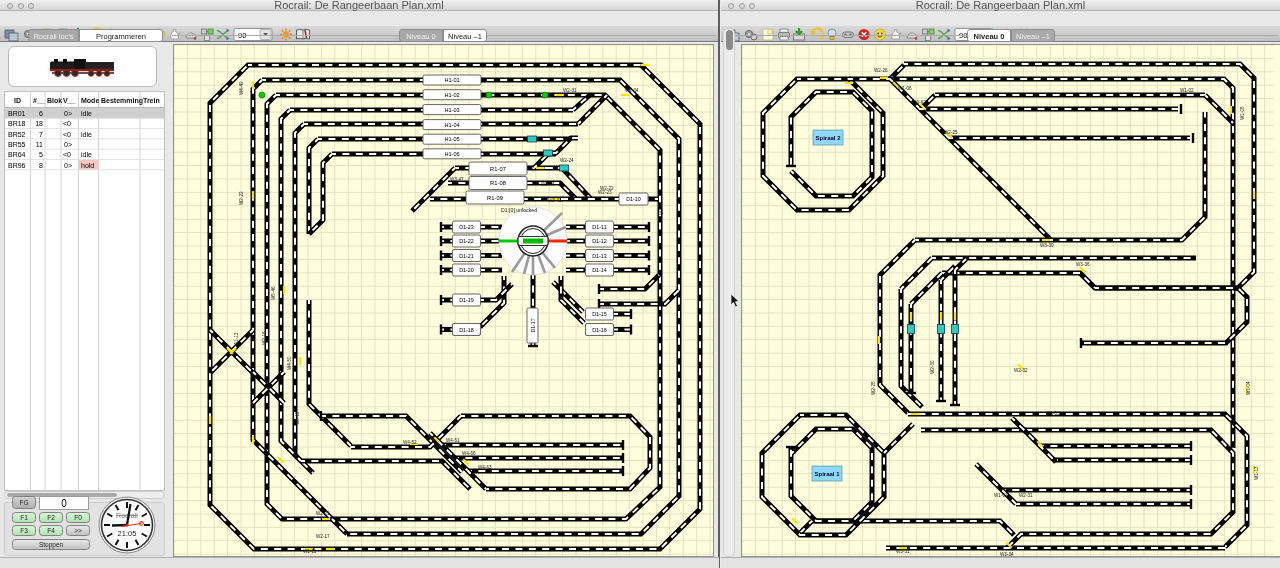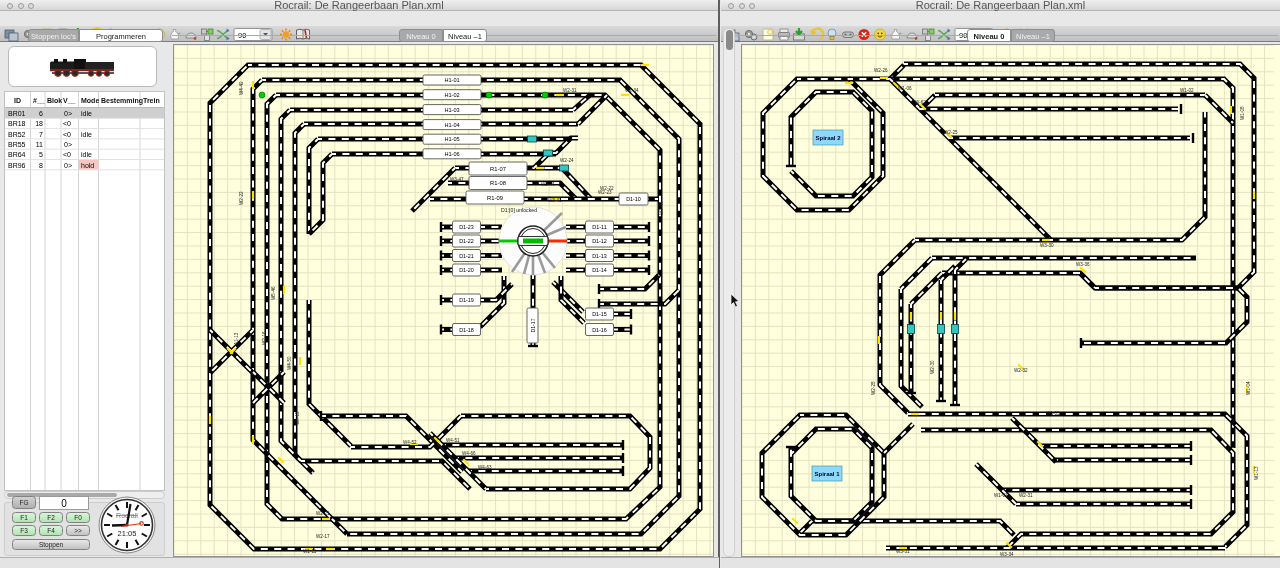--- a/index.html
+++ b/index.html
@@ -113,21 +113,21 @@
             <line x1="8.8" y1="3.7" x2="10.2" y2="2.3"></line>
           </g>
         </g>
         <g transform="translate(292,1)">
           <path d="M0.5,2 Q4,0.5 7,2 Q10,0.5 13.5,2 L13.5,11 Q10,9.5 7,11 Q4,9.5 0.5,11 Z" fill="#e8e8e6" stroke="#555" stroke-width="0.9"></path>
           <path d="M7,2 V11" stroke="#555" stroke-width="0.7"></path>
           <path d="M9,2.2 L10.5,9.8" stroke="#b02015" stroke-width="1.6"></path>
         </g>
       </svg></div>
 
-  <div class="tab tabsel" style="left:28px;top:29px;width:51px;border-radius:3px 0 0 3px">Stoppen loc's</div>
+  <div class="tab tabsel" style="left:28px;top:29px;width:51px;border-radius:3px 0 0 3px">Rocrail loc's</div>
 
   <div class="tab" style="left:79px;top:29px;width:84px;border-radius:0 3px 3px 0">Programmeren</div>
 
   <div class="abs" style="left:8px;top:46px;width:149px;height:41px;background:#fff;border:1px solid #b9b9b9;border-radius:6px">
     
     <svg width="147" height="39" viewBox="0 0 147 39">
       <g transform="translate(41,12)">
       <rect x="2" y="13" width="62" height="2" fill="#555"></rect>
       <rect x="0" y="2.5" width="28" height="9.5" rx="1.5" fill="#1c1c1c"></rect>
       <rect x="24" y="0" width="12" height="12" fill="#111"></rect>

